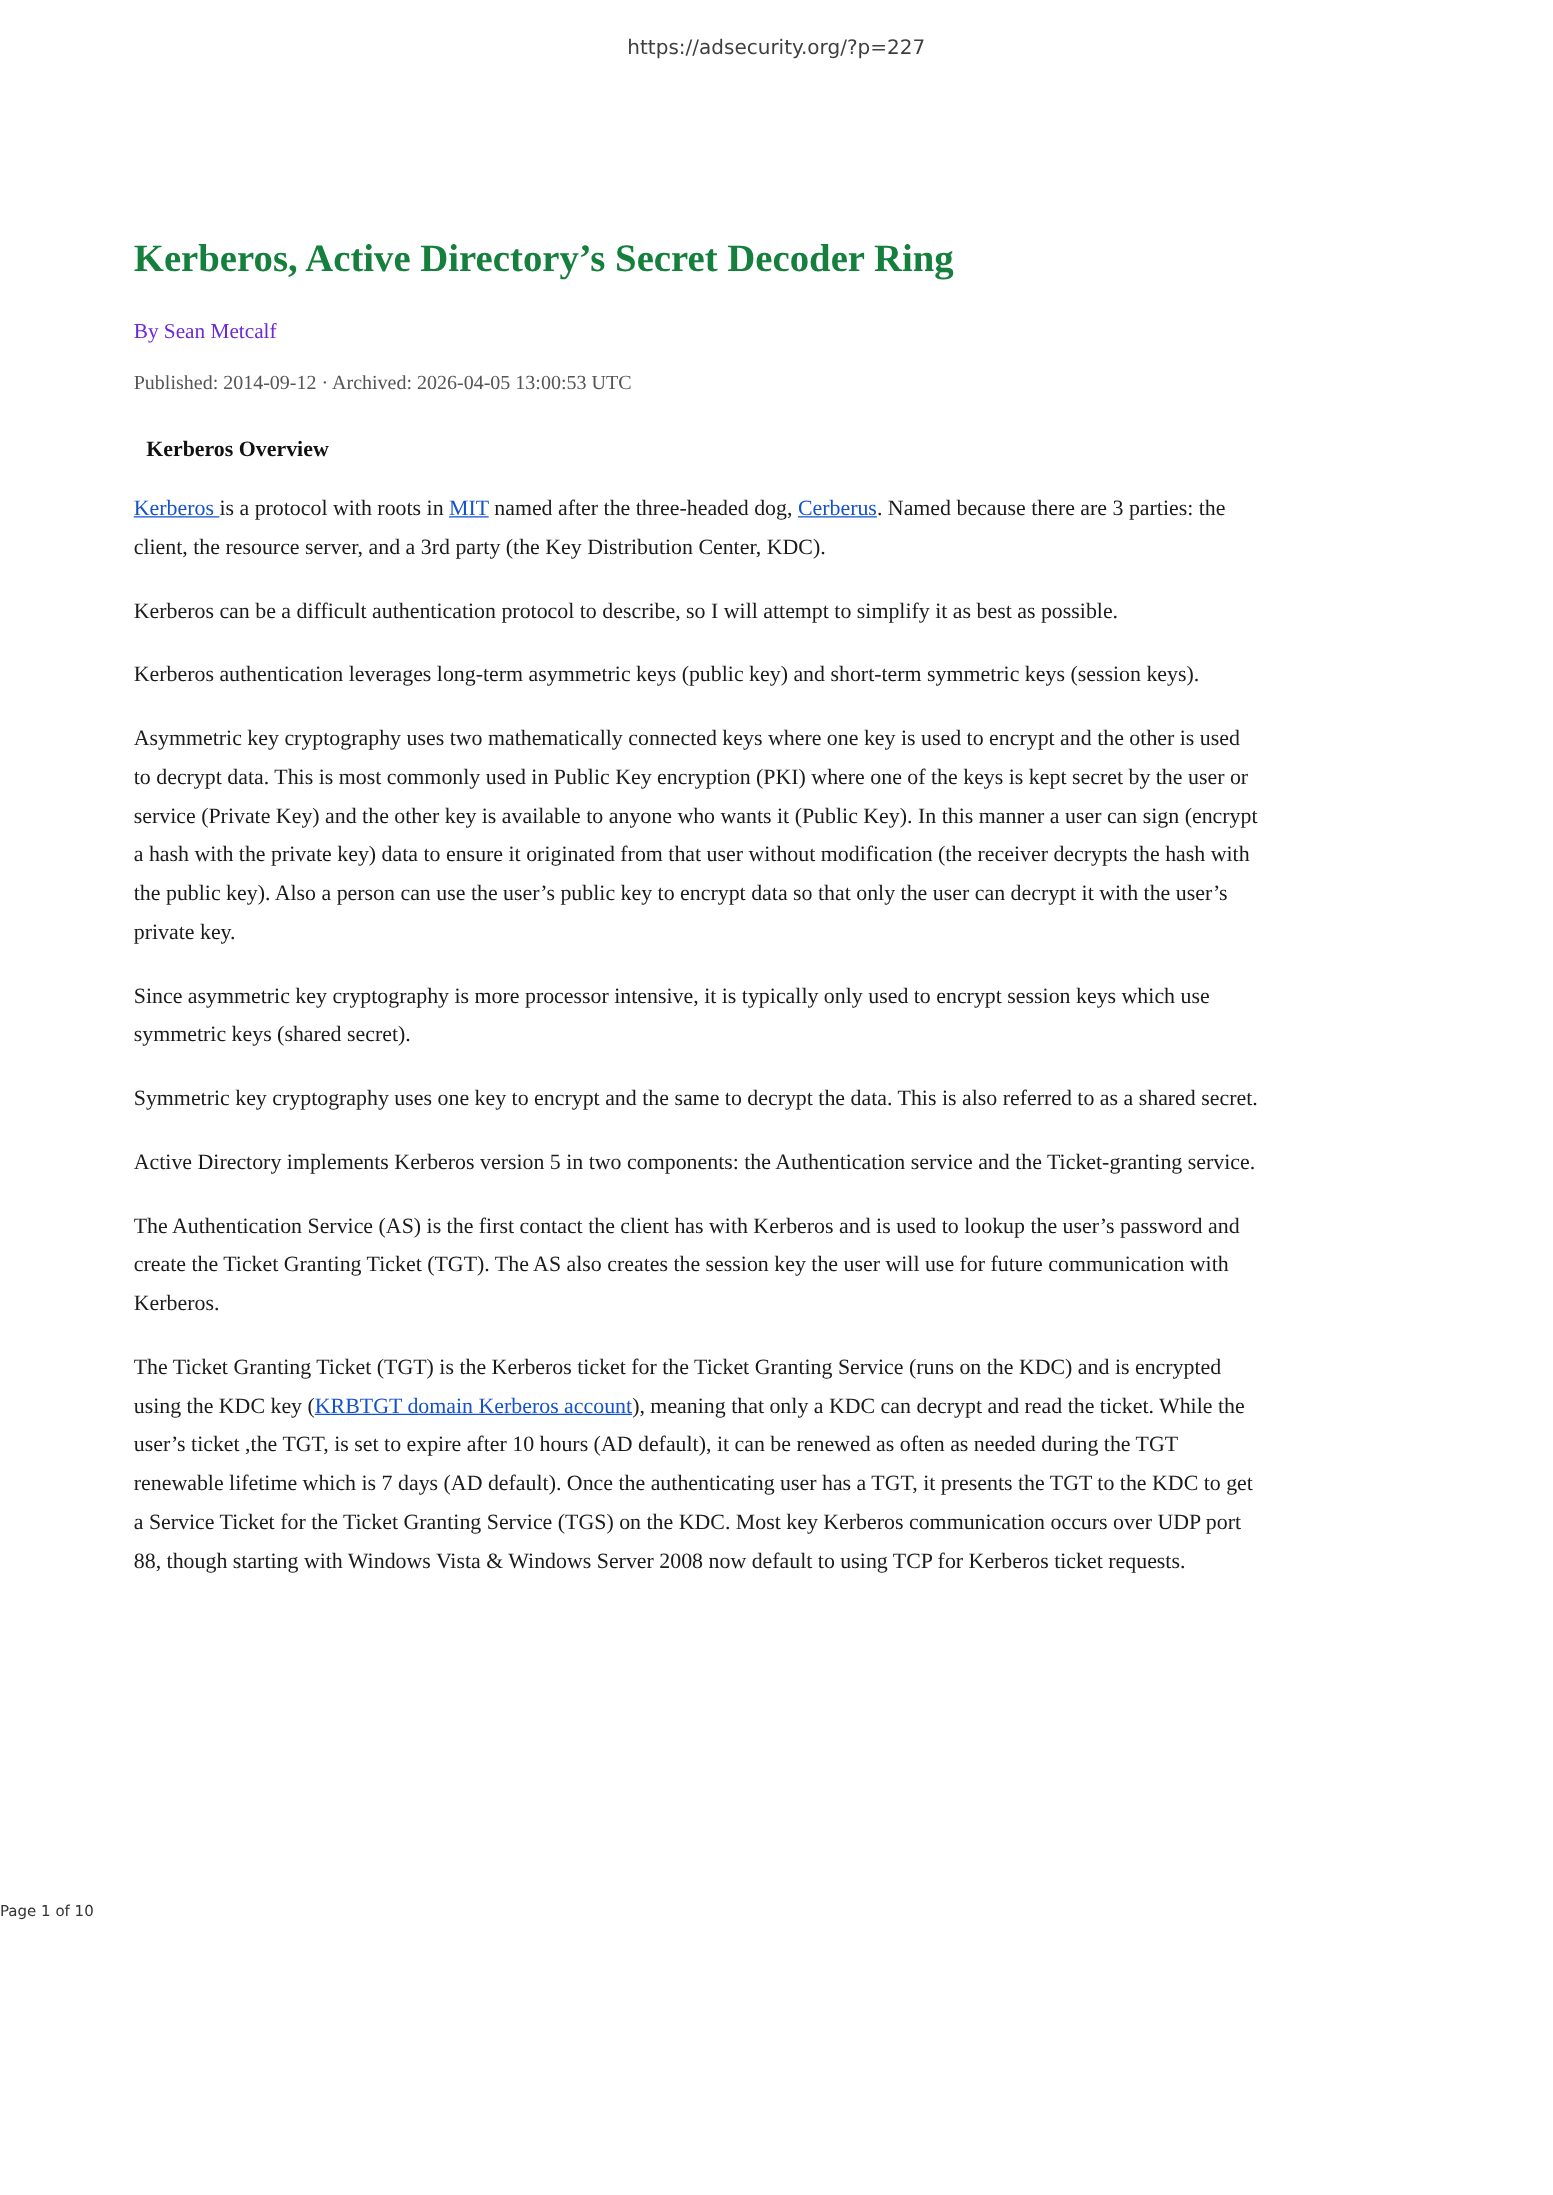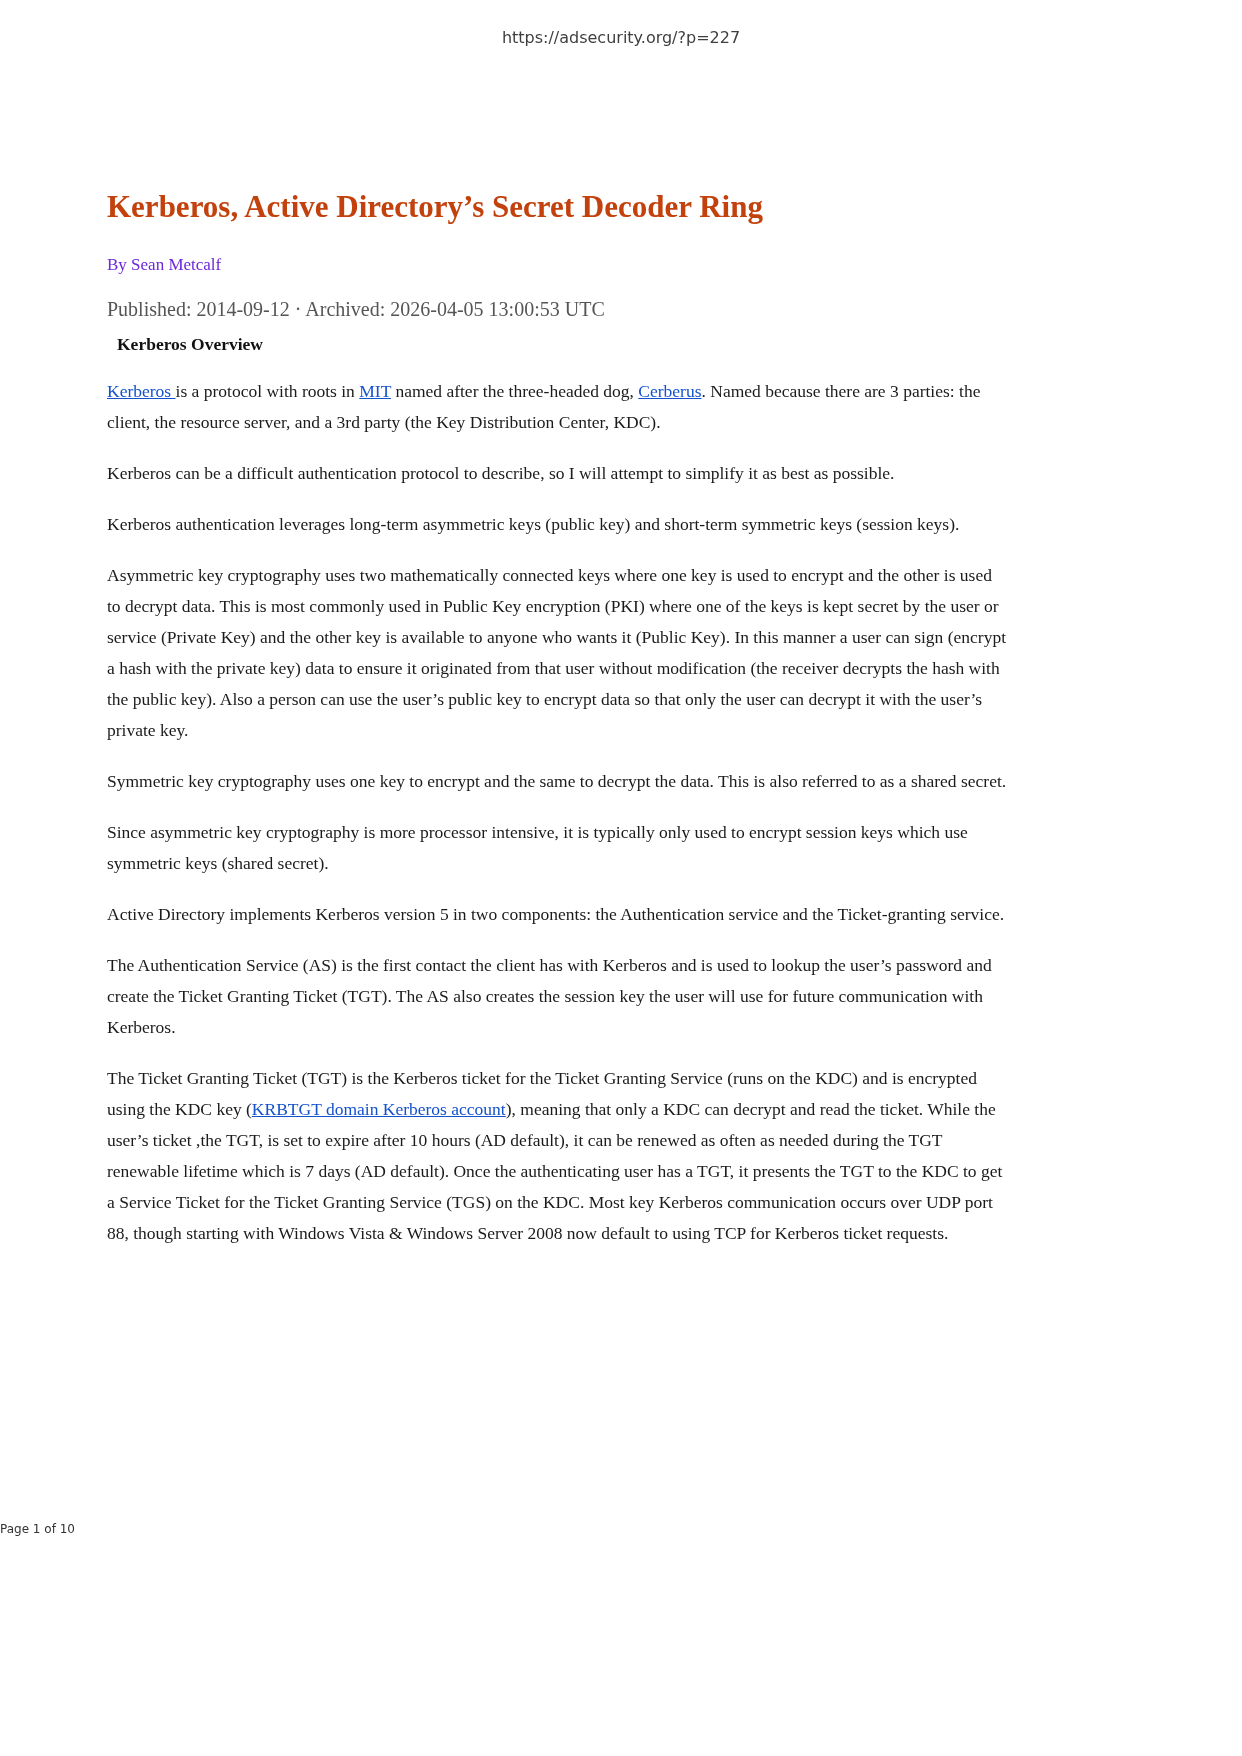--- a/index.html
+++ b/index.html
@@ -26,31 +26,31 @@
     position: absolute;
     top: 188px;
     left: 107px;
     width: 900px;
   }
   h1.title {
     font-size: 31px;
     font-weight: bold;
     line-height: 1.2;
     margin-bottom: 30px;
-    color: #c2410c;
+    color: #15803d;
   }
   p.byline {
     font-size: 17px;
     color: #6d28d9;
     margin-bottom: 23px;
   }
   p.meta {
-    font-size: 20px;
+    font-size: 16px;
     color: var(--muted, #555555);
-    margin-bottom: 13px;
+    margin-bottom: 33px;
   }
   h2.section-heading {
     font-size: 17.5px;
     font-weight: bold;
     color: #111111;
     margin-bottom: 21px;
     margin-left: 10px;
   }
   p.body {
     font-size: 17.5px;
@@ -90,23 +90,23 @@
     <h2 class="section-heading">Kerberos Overview</h2>
 
     <p class="body"><a href="#" class="link">Kerberos </a><span>is a protocol with roots in </span><a href="#" class="link">MIT</a><span> named after the three-headed dog, </span><a href="#" class="link">Cerberus</a><span>. Named because there are 3 parties: the client, the resource server, and a 3rd party (the Key Distribution Center, KDC).</span></p>
 
     <p class="body">Kerberos can be a difficult authentication protocol to describe, so I will attempt to simplify it as best as possible.</p>
 
     <p class="body">Kerberos authentication leverages long-term asymmetric keys (public key) and short-term symmetric keys (session keys).</p>
 
     <p class="body">Asymmetric key cryptography uses two mathematically connected keys where one key is used to encrypt and the other is used to decrypt data. This is most commonly used in Public Key encryption (PKI) where one of the keys is kept secret by the user or service (Private Key) and the other key is available to anyone who wants it (Public Key). In this manner a user can sign (encrypt a hash with the private key) data to ensure it originated from that user without modification (the receiver decrypts the hash with the public key). Also a person can use the user’s public key to encrypt data so that only the user can decrypt it with the user’s private key.</p>
 
+    <p class="body">Since asymmetric key cryptography is more processor intensive, it is typically only used to encrypt session keys which use symmetric keys (shared secret).</p>
+
     <p class="body">Symmetric key cryptography uses one key to encrypt and the same to decrypt the data. This is also referred to as a shared secret.</p>
-
-    <p class="body">Since asymmetric key cryptography is more processor intensive, it is typically only used to encrypt session keys which use symmetric keys (shared secret).</p>
 
     <p class="body">Active Directory implements Kerberos version 5 in two components: the Authentication service and the Ticket-granting service.</p>
 
     <p class="body">The Authentication Service (AS) is the first contact the client has with Kerberos and is used to lookup the user’s password and create the Ticket Granting Ticket (TGT). The AS also creates the session key the user will use for future communication with Kerberos.</p>
 
     <p class="body"><span>The Ticket Granting Ticket (TGT) is the Kerberos ticket for the Ticket Granting Service (runs on the KDC) and is encrypted using the KDC key (</span><a href="#" class="link">KRBTGT domain Kerberos account</a><span>), meaning that only a KDC can decrypt and read the ticket. While the user’s ticket ,the TGT, is set to expire after 10 hours (AD default), it can be renewed as often as needed during the TGT renewable lifetime which is 7 days (AD default). Once the authenticating user has a TGT, it presents the TGT to the KDC to get a Service Ticket for the Ticket Granting Service (TGS) on the KDC. Most key Kerberos communication occurs over UDP port 88, though starting with Windows Vista &amp; Windows Server 2008 now default to using TCP for Kerberos ticket requests.</span></p>
   </article>
 
   <div class="page-footer">
     <span>Page 1 of 10</span>

